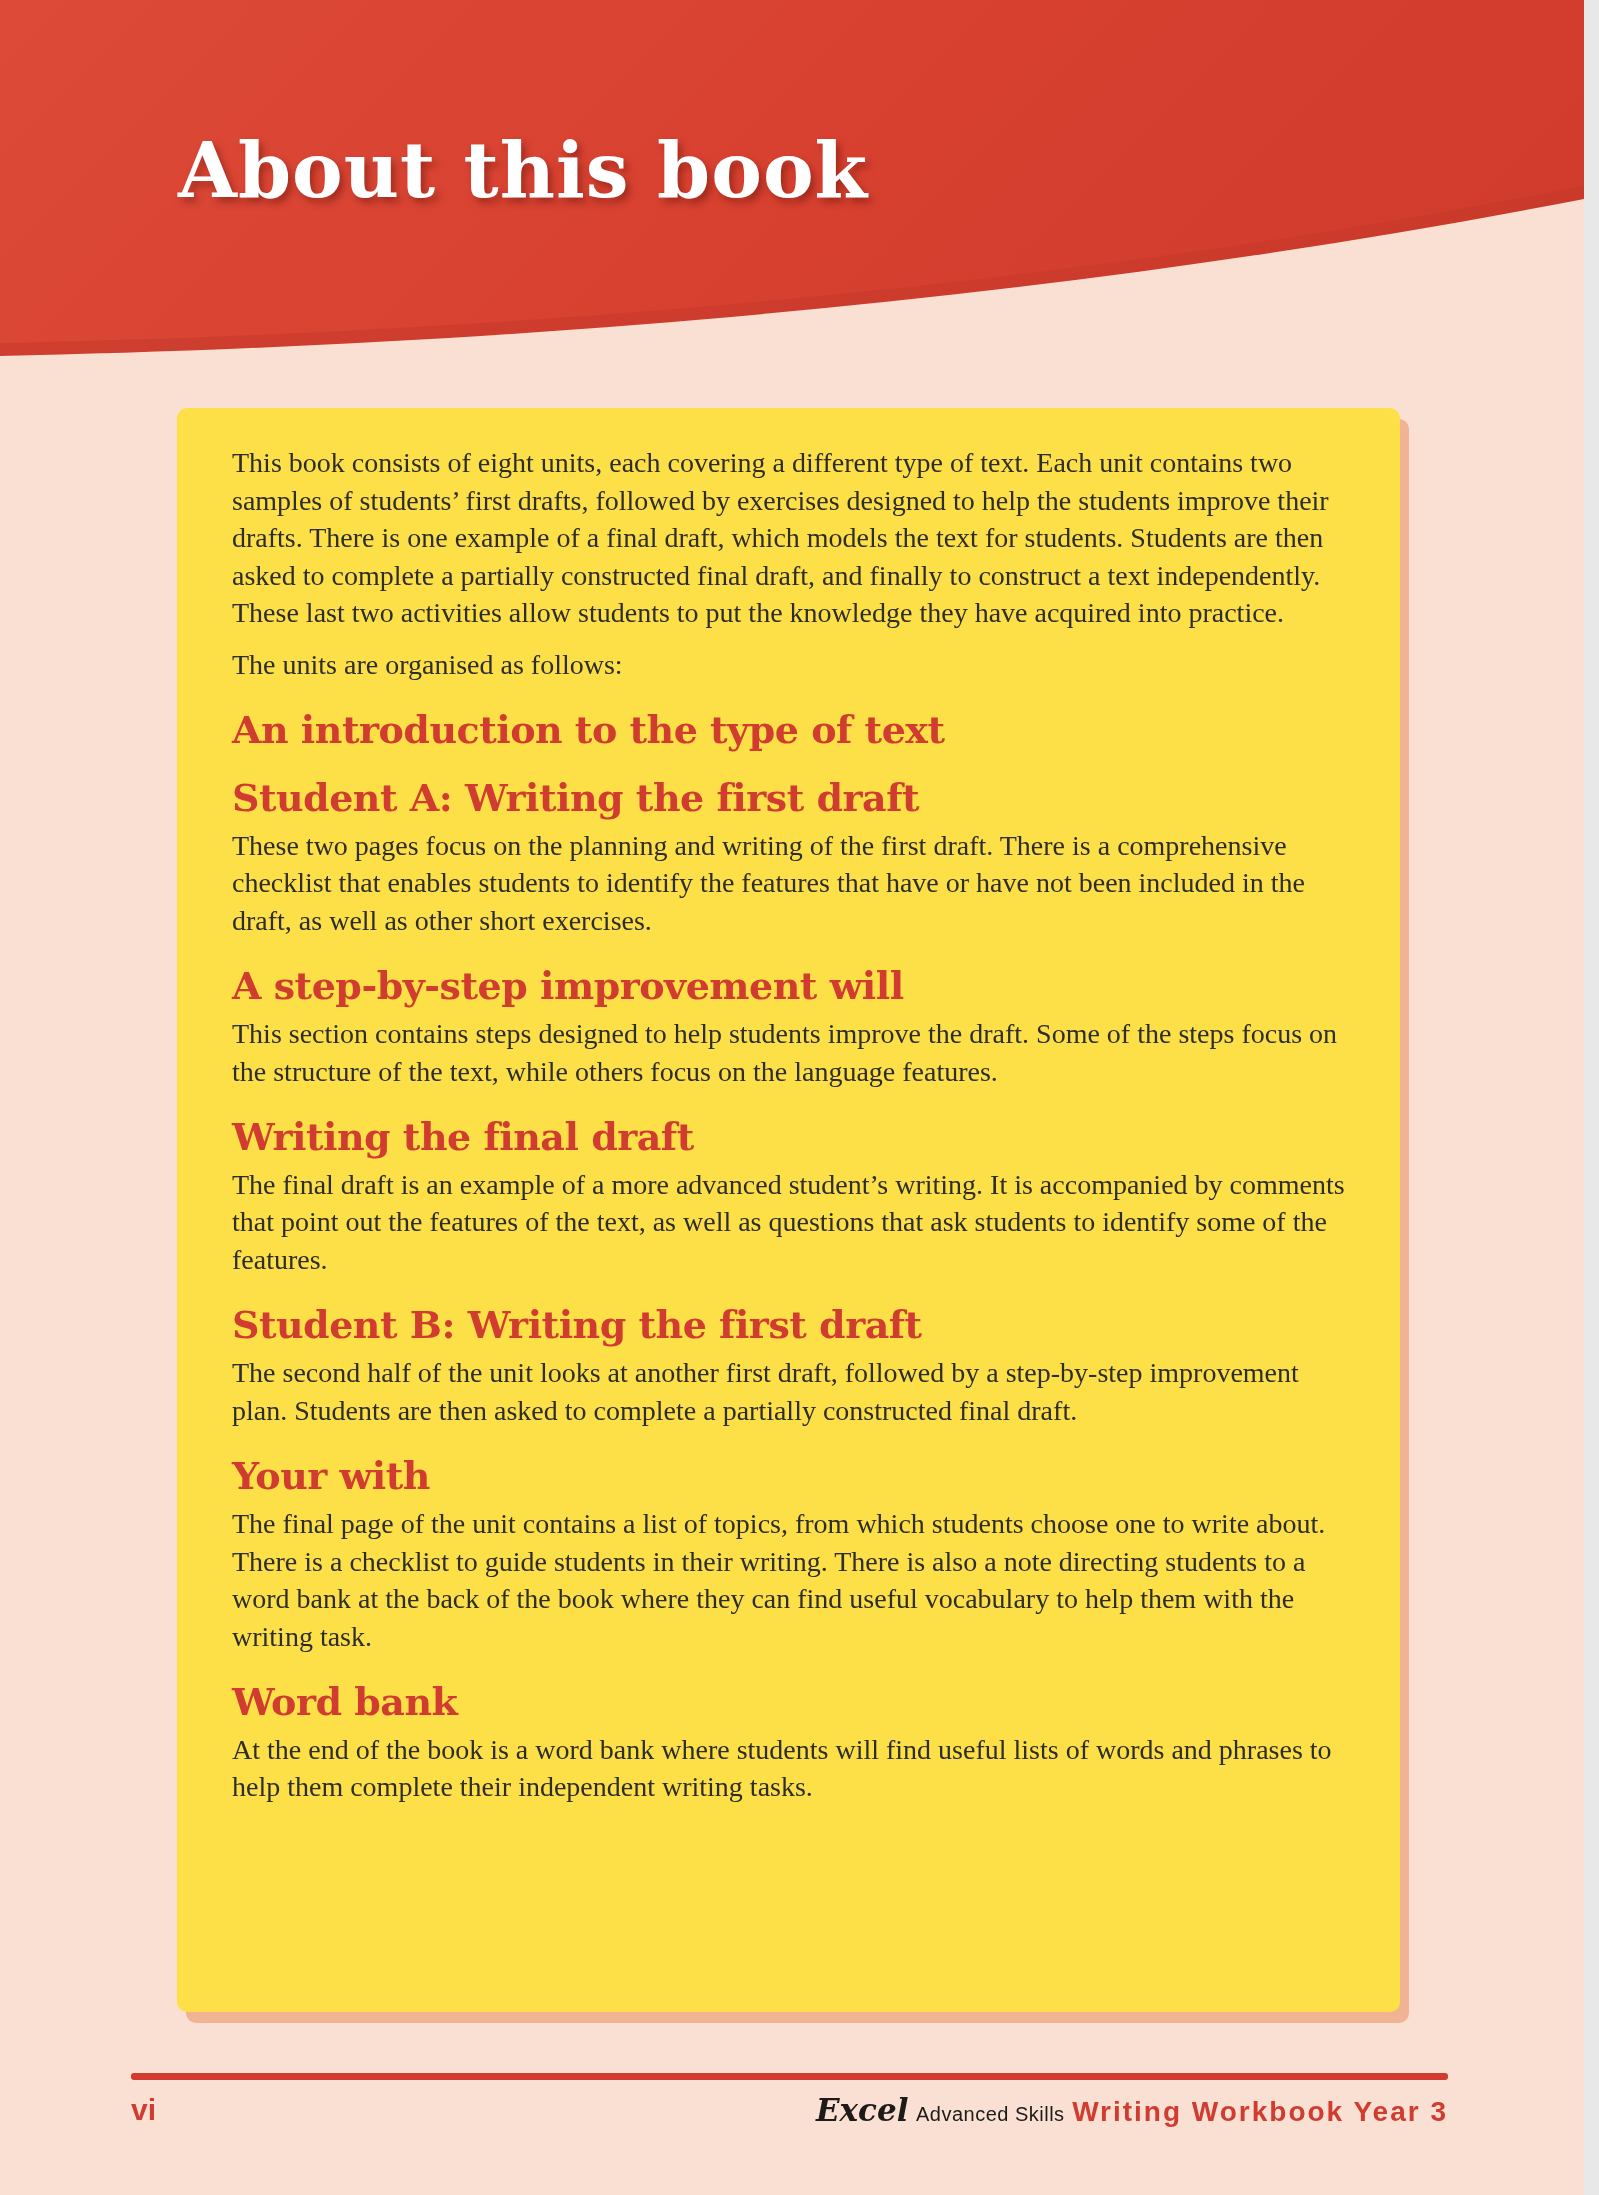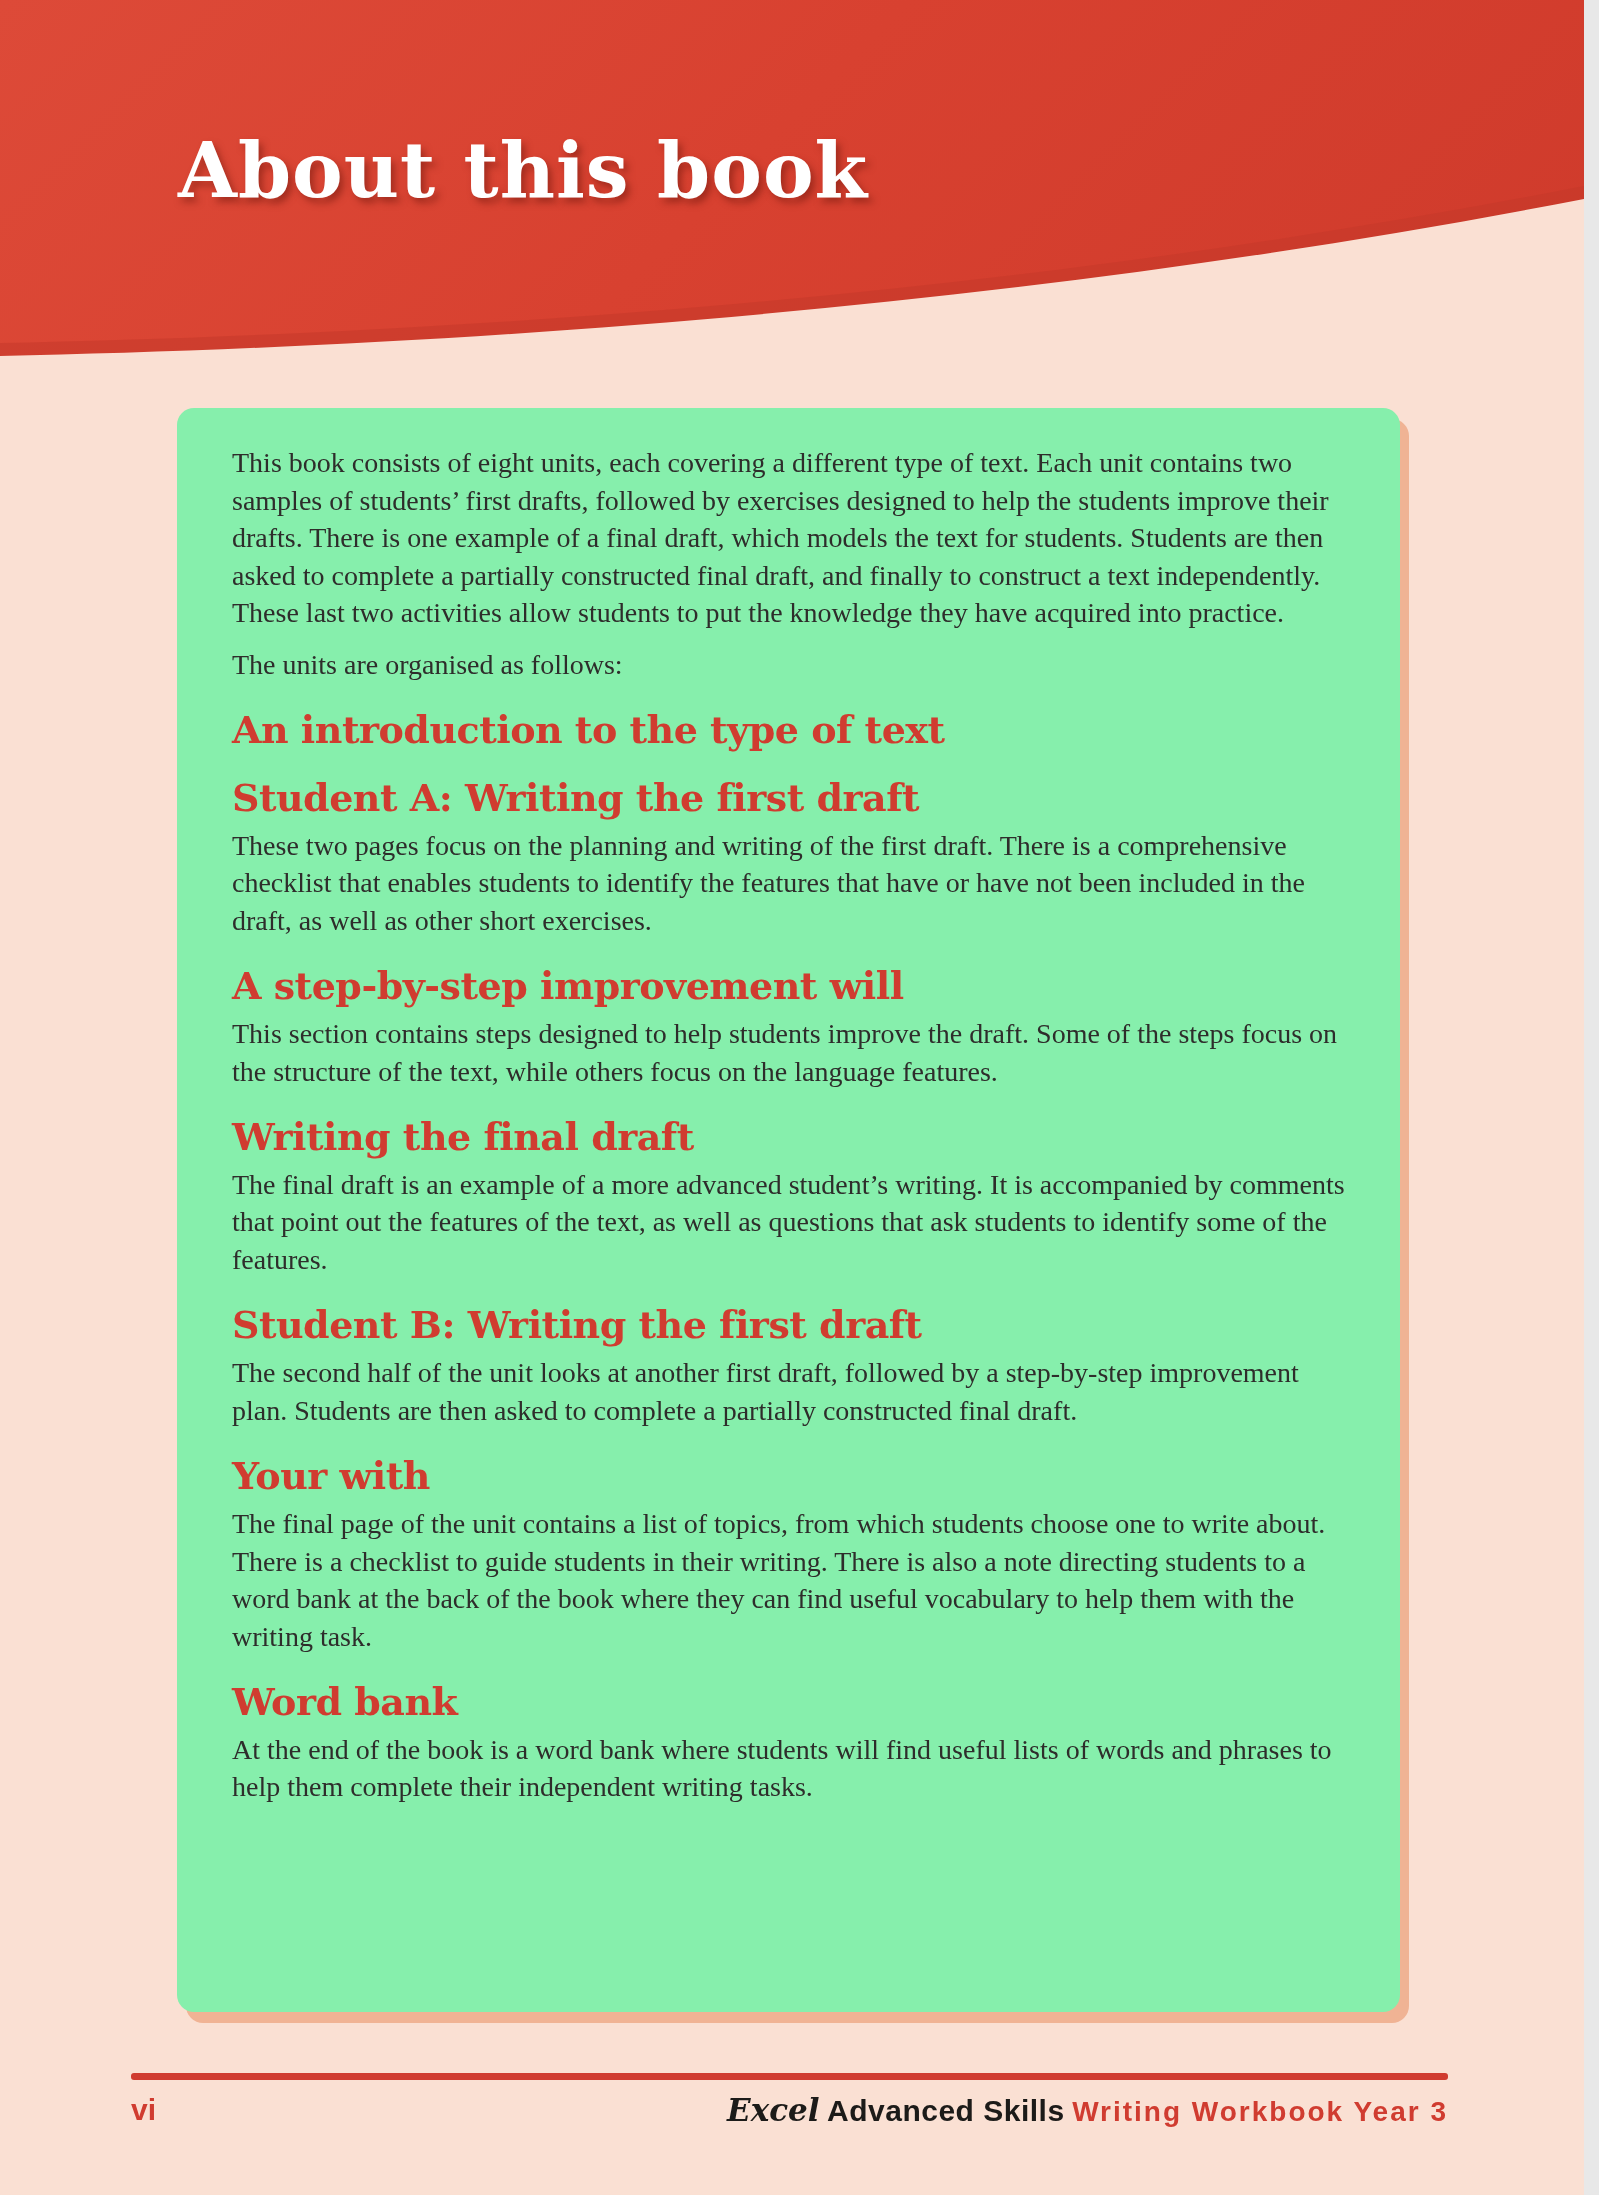--- a/index.html
+++ b/index.html
@@ -44,22 +44,22 @@
   }
 
   
   .card{
     position:absolute;
     left:177px;
     top:408px;
     width:1223px;
     height:1604px;
     box-sizing:border-box;
-    background:#86efac;
-    border-radius:17px;
+    background:#fde047;
+    border-radius:10px;
     box-shadow:9px 11px 0 0 #f0b394;
     padding:36px 50px 40px 55px;
   }
   .card p{
     margin:0 0 14px 0;
     font-size:28px;
     line-height:1.34;
     color:#2e2d2b;
   }
   .card h2{
@@ -103,23 +103,23 @@
   }
   .brand-italic{
     font-family:"DejaVu Serif","Liberation Serif",serif;
     font-style:italic;
     font-weight:bold;
     color:#1c1b19;
     font-size:31px;
   }
   .brand-bold{
     font-family:"Liberation Sans",sans-serif;
-    font-weight:bold;
+    font-weight:normal;
     color:#1c1b19;
-    font-size:30px;
+    font-size:20px;
     letter-spacing:0.5px;
   }
   .brand-red{
     font-family:"Liberation Sans",sans-serif;
     font-weight:bold;
     color:#d03c30;
     font-size:28px;
     letter-spacing:2px;
   }
 </style>

